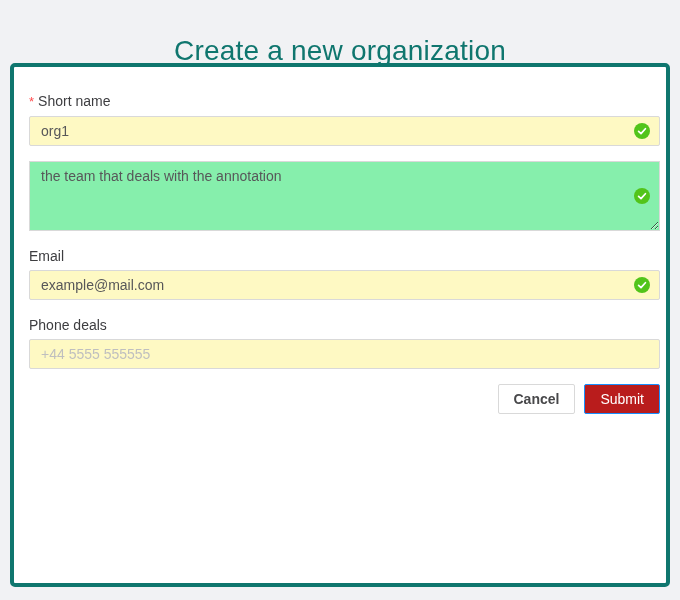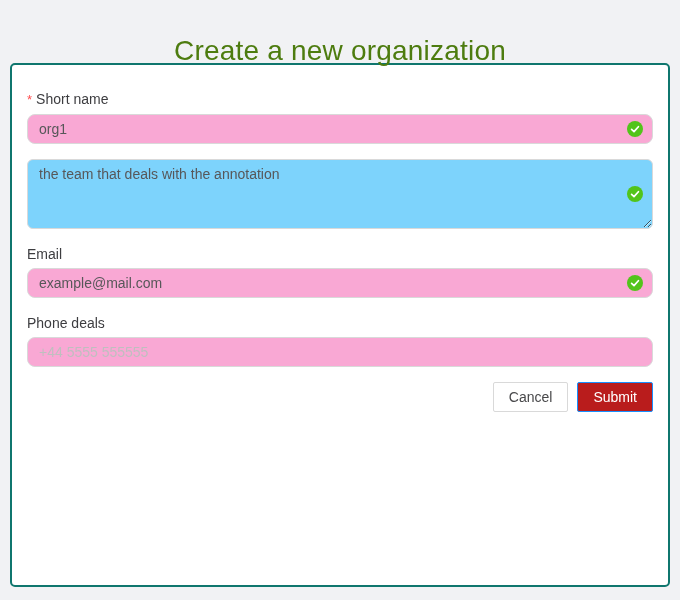--- a/index.html
+++ b/index.html
@@ -9,69 +9,69 @@
     font-family: "Liberation Sans", sans-serif;
     overflow: hidden;
   }
   .header {
     height: 63px;
     display: flex; align-items: center; justify-content: center;
   }
   .page-title {
     font-size: 28px;
     font-weight: 400;
-    color: #4d7c0f;
+    color: #0f766e;
     letter-spacing: 0.2px;
     margin-top: 39px;
   }
   .card {
     margin: 0 10px;
     background: #ffffff;
-    border: 2px solid #0f766e;
+    border: 4px solid #0f766e;
     border-radius: 5px;
-    padding: 24px 15px 12px 15px;
+    padding: 24px 6px 12px 15px;
     height: 524px;
   }
   .field { margin-bottom: 15px; }
   .field-label {
     display: block;
     font-size: 14px;
     line-height: 20px;
     color: #3d3d40;
     margin-bottom: 4px;
   }
   .required-asterisk {
     color: #ff4d4f;
     margin-right: 4px;
     font-size: 13px;
   }
   .input-wrap { position: relative; }
   .text-input {
     width: 100%;
     height: 30px;
     border: 1px solid #d9d9d9;
-    border-radius: 8px;
+    border-radius: 2px;
     padding: 0 30px 0 11px;
     font-size: 14px;
     font-family: "Liberation Sans", sans-serif;
     color: #575759;
-    background: #f9a8d4;
+    background: #fef9c3;
     outline: none;
   }
   .text-input::placeholder, .textarea-input::placeholder { color: #bfbfbf; }
   .textarea-input {
     width: 100%;
     height: 70px;
     border: 1px solid #d9d9d9;
-    border-radius: 6px;
+    border-radius: 0;
     padding: 6px 30px 6px 11px;
     font-size: 14px;
     font-family: "Liberation Sans", sans-serif;
     color: #575759;
-    background: #7dd3fc;
+    background: #86efac;
     outline: none;
     resize: both;
     display: block;
   }
   .check-icon {
     position: absolute;
     right: 10px;
     top: 50%;
     width: 16px; height: 16px;
     margin-top: -8px;
@@ -90,20 +90,21 @@
     font-size: 14px;
     font-family: "Liberation Sans", sans-serif;
     border-radius: 2px;
     cursor: pointer;
     line-height: 28px;
   }
   .btn-cancel {
     background: #ffffff;
     border: 1px solid #d9d9d9;
     color: #48484a;
+    font-weight: bold;
   }
   .btn-submit {
     background: #b91c1c;
     border: 1px solid #1890ff;
     color: #ffffff;
   }
 </style>
 </head>
 <body>
 

